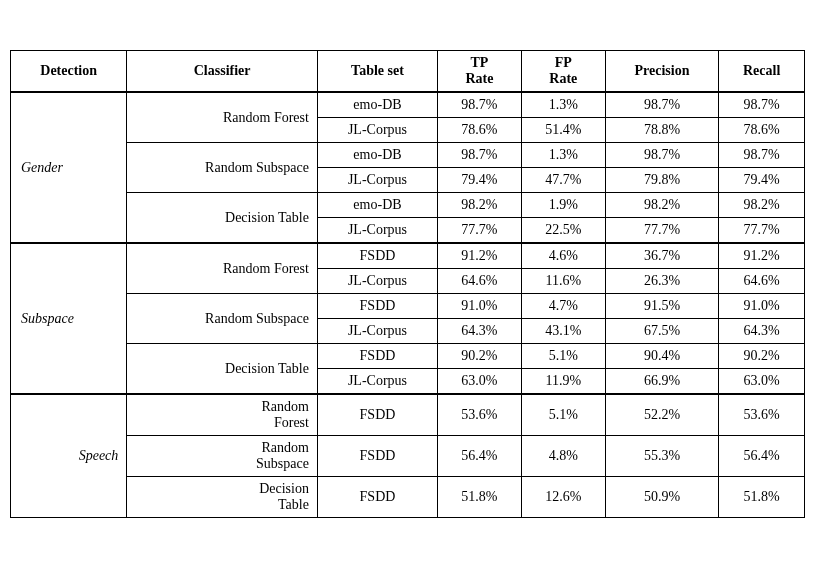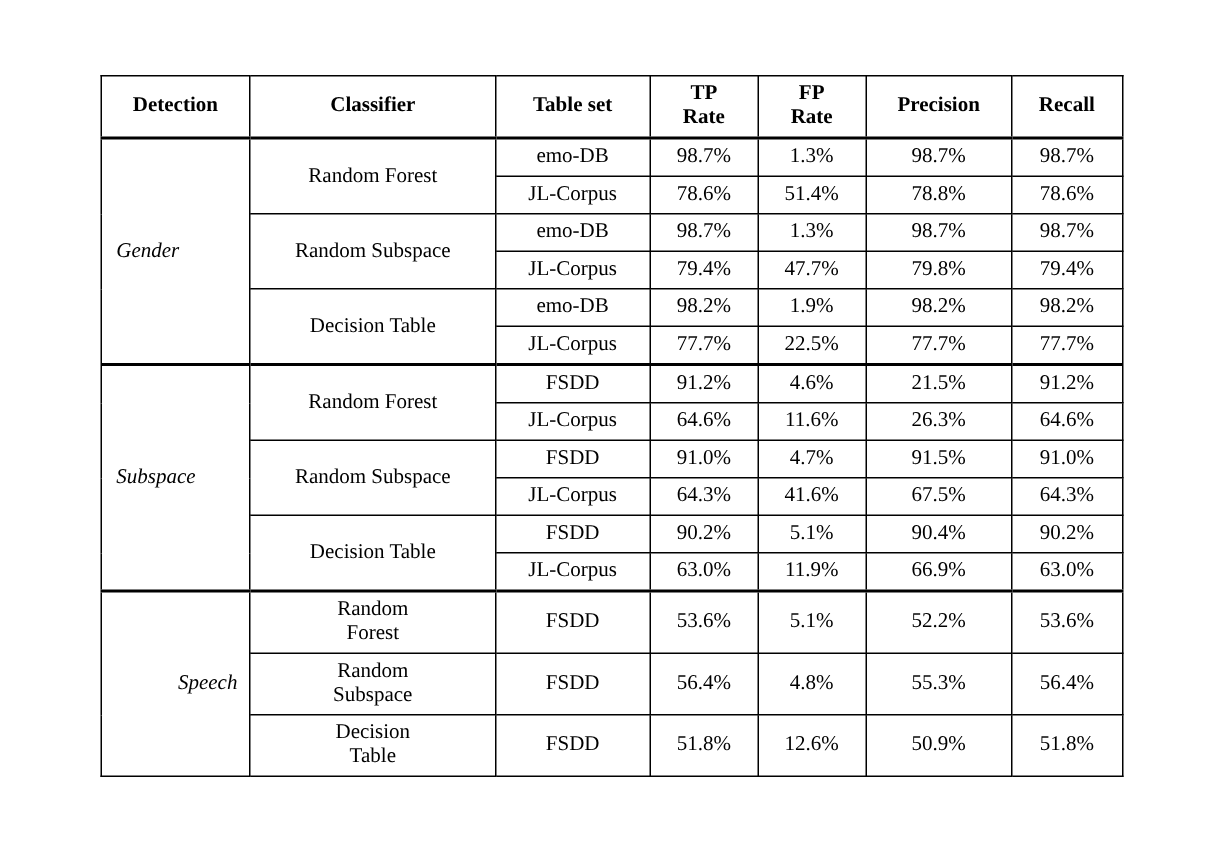--- a/index.html
+++ b/index.html
@@ -8,21 +8,21 @@
       font-family: 'Times New Roman', Times, serif;
       font-size: 14px;
       display: flex;
       justify-content: center;
       align-items: center;
       width: 815px;
       min-height: 568px;
       padding: 10px;
     }
     .table-container {
-      width: 682px;
+      width: 795px;
       font-family: Liberation Serif, serif;
     }
     table {
       width: 100%;
       border-collapse: collapse;
       border: 1.5px solid #000;
     }
     th, td {
       border: 1px solid #000;
       padding: 4px 8px;
@@ -34,21 +34,21 @@
       border-top: 1.5px solid #000;
       border-bottom: 1.5px solid #000;
     }
     .detection-cell {
       font-style: italic;
       vertical-align: middle;
       text-align: left;
       padding-left: 10px;
     }
     .classifier-cell {
-      text-align: center;
+      text-align: right;
       vertical-align: middle;
     }
     
     thead tr:last-child th {
       border-bottom: 2px solid #000;
     }
     
     tr.thick-top td, tr.thick-top th {
       border-top: 2px solid #000;
     }
@@ -115,42 +115,42 @@
           <td>22.5%</td>
           <td>77.7%</td>
           <td>77.7%</td>
         </tr>
         <tr class="thick-top">
           <td rowspan="6" class="detection-cell" style="font-style: italic;">Subspace</td>
           <td rowspan="2" class="classifier-cell">Random Forest</td>
           <td>FSDD</td>
           <td>91.2%</td>
           <td>4.6%</td>
-          <td>21.5%</td>
+          <td>36.7%</td>
           <td>91.2%</td>
         </tr>
         <tr>
           <td>JL-Corpus</td>
           <td>64.6%</td>
           <td>11.6%</td>
           <td>26.3%</td>
           <td>64.6%</td>
         </tr>
         <tr>
           <td rowspan="2" class="classifier-cell">Random Subspace</td>
           <td>FSDD</td>
           <td>91.0%</td>
           <td>4.7%</td>
           <td>91.5%</td>
           <td>91.0%</td>
         </tr>
         <tr>
           <td>JL-Corpus</td>
           <td>64.3%</td>
-          <td>41.6%</td>
+          <td>43.1%</td>
           <td>67.5%</td>
           <td>64.3%</td>
         </tr>
         <tr>
           <td rowspan="2" class="classifier-cell">Decision Table</td>
           <td>FSDD</td>
           <td>90.2%</td>
           <td>5.1%</td>
           <td>90.4%</td>
           <td>90.2%</td>

